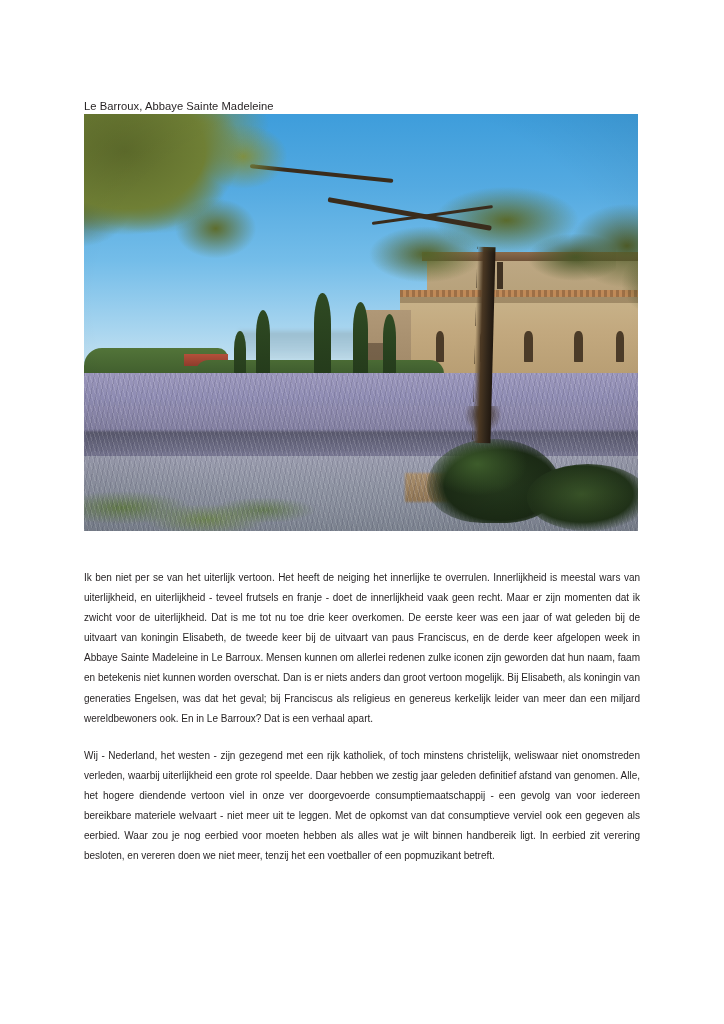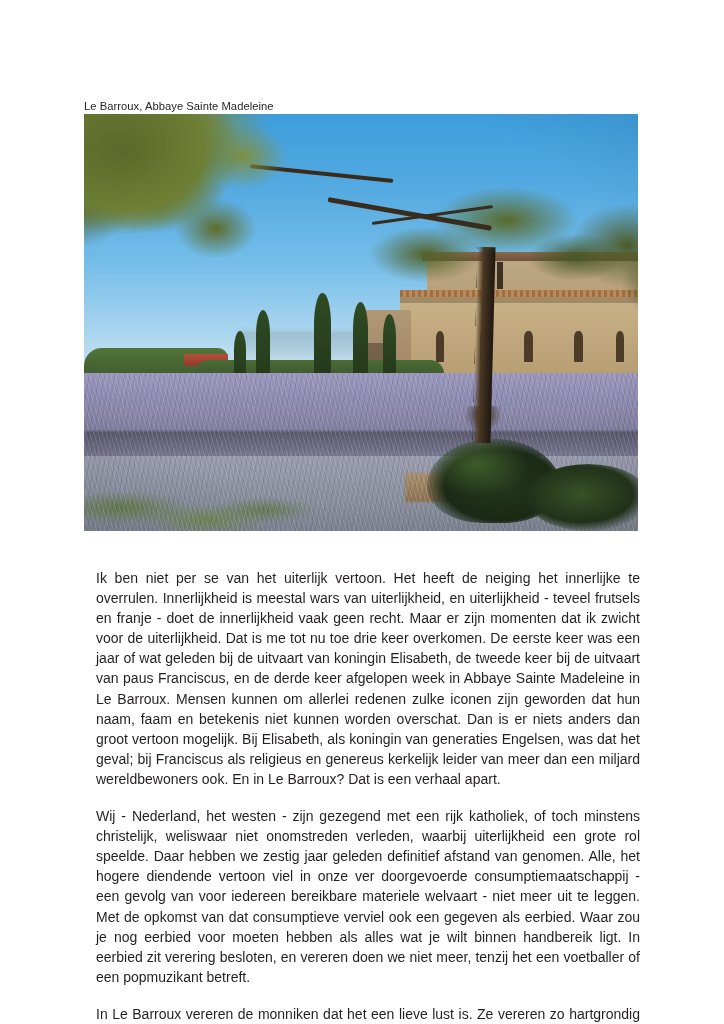--- a/index.html
+++ b/index.html
@@ -247,22 +247,22 @@
   }
 
   
   .body-text {
     position: absolute;
     left: 84px;
     top: 568px;
     width: 556px;
   }
   .para {
-    margin: 0 0 17px 12px;
-    font-size: 14px;
+    margin: 0 0 17px 0;
+    font-size: 10px;
     line-height: 20.1px;
     color: #231f20;
     text-align: justify;
     text-justify: inter-word;
   }
   .para:last-child { margin-bottom: 0; }
 </style>
 </head>
 <body>
 
@@ -320,16 +320,15 @@
     <div class="photo-layer branch br3"></div>
     <div class="photo-layer canopy-left"></div>
     <div class="photo-layer canopy-left-core"></div>
 
     <div class="photo-layer vignette"></div>
   </div>
 
   <div class="body-text">
     <p class="para">Ik ben niet per se van het uiterlijk vertoon. Het heeft de neiging het innerlijke te overrulen. Innerlijkheid is meestal wars van uiterlijkheid, en uiterlijkheid - teveel frutsels en franje - doet de innerlijkheid vaak geen recht. Maar er zijn momenten dat ik zwicht voor de uiterlijkheid. Dat is me tot nu toe drie keer overkomen. De eerste keer was een jaar of wat geleden bij de uitvaart van koningin Elisabeth, de tweede keer bij de uitvaart van paus Franciscus, en de derde keer afgelopen week in Abbaye Sainte Madeleine in Le Barroux. Mensen kunnen om allerlei redenen zulke iconen zijn geworden dat hun naam, faam en betekenis niet kunnen worden overschat. Dan is er niets anders dan groot vertoon mogelijk. Bij Elisabeth, als koningin van generaties Engelsen, was dat het geval; bij Franciscus als religieus en genereus kerkelijk leider van meer dan een miljard wereldbewoners ook. En in Le Barroux? Dat is een verhaal apart.</p>
     <p class="para">Wij - Nederland, het westen - zijn gezegend met een rijk katholiek, of toch minstens christelijk, weliswaar niet onomstreden verleden, waarbij uiterlijkheid een grote rol speelde. Daar hebben we zestig jaar geleden definitief afstand van genomen. Alle, het hogere diendende vertoon viel in onze ver doorgevoerde consumptiemaatschappij - een gevolg van voor iedereen bereikbare materiele welvaart - niet meer uit te leggen. Met de opkomst van dat consumptieve verviel ook een gegeven als eerbied. Waar zou je nog eerbied voor moeten hebben als alles wat je wilt binnen handbereik ligt. In eerbied zit verering besloten, en vereren doen we niet meer, tenzij het een voetballer of een popmuzikant betreft.</p>
-    <p class="para">In Le Barroux vereren de monniken dat het een lieve lust is. Ze vereren zo hartgrondig dat ik er soms bijna om moet lachen, non-vereerder als ik ben (geworden). Kun je je het nog voorstellen: een mis met</p>
   </div>
 
 </div>
 
 </body></html>

